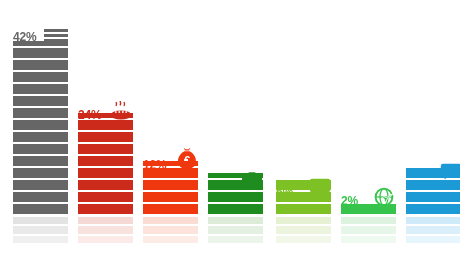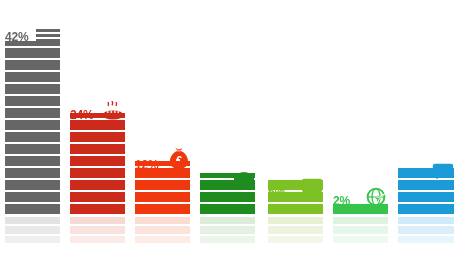--- a/index.html
+++ b/index.html
@@ -12,20 +12,21 @@
     width: 460px;
     height: 255px;
     background: #ffffff;
     font-family: "Liberation Sans", sans-serif;
     overflow: hidden;
   }
 
   .bar-group {
     position: absolute;
     bottom: 0;
+    margin-left: 8px;
   }
 
   
   .bar-head {
     position: absolute;
     left: 0;
     display: flex;
     align-items: flex-end;
     justify-content: space-between;
     width: 100%;

